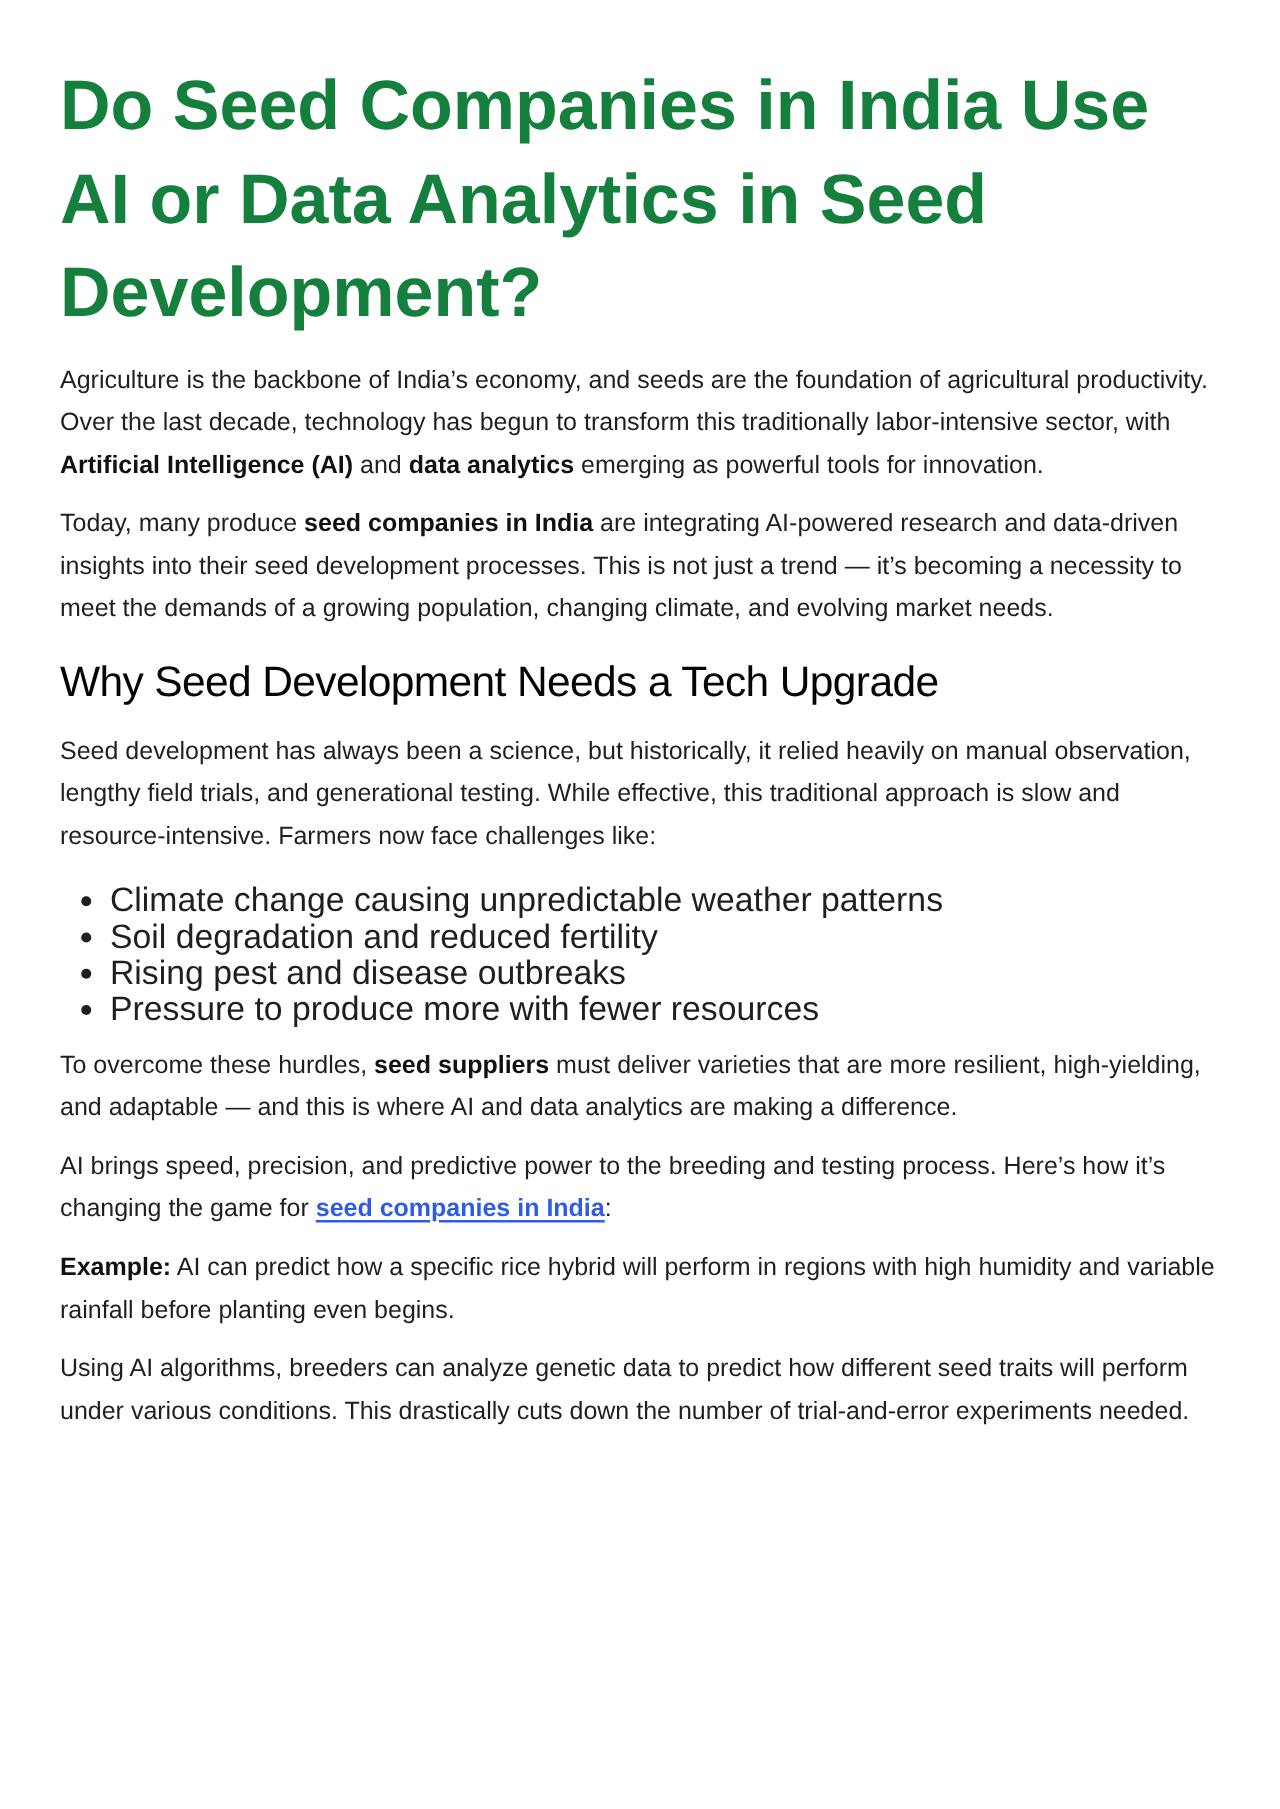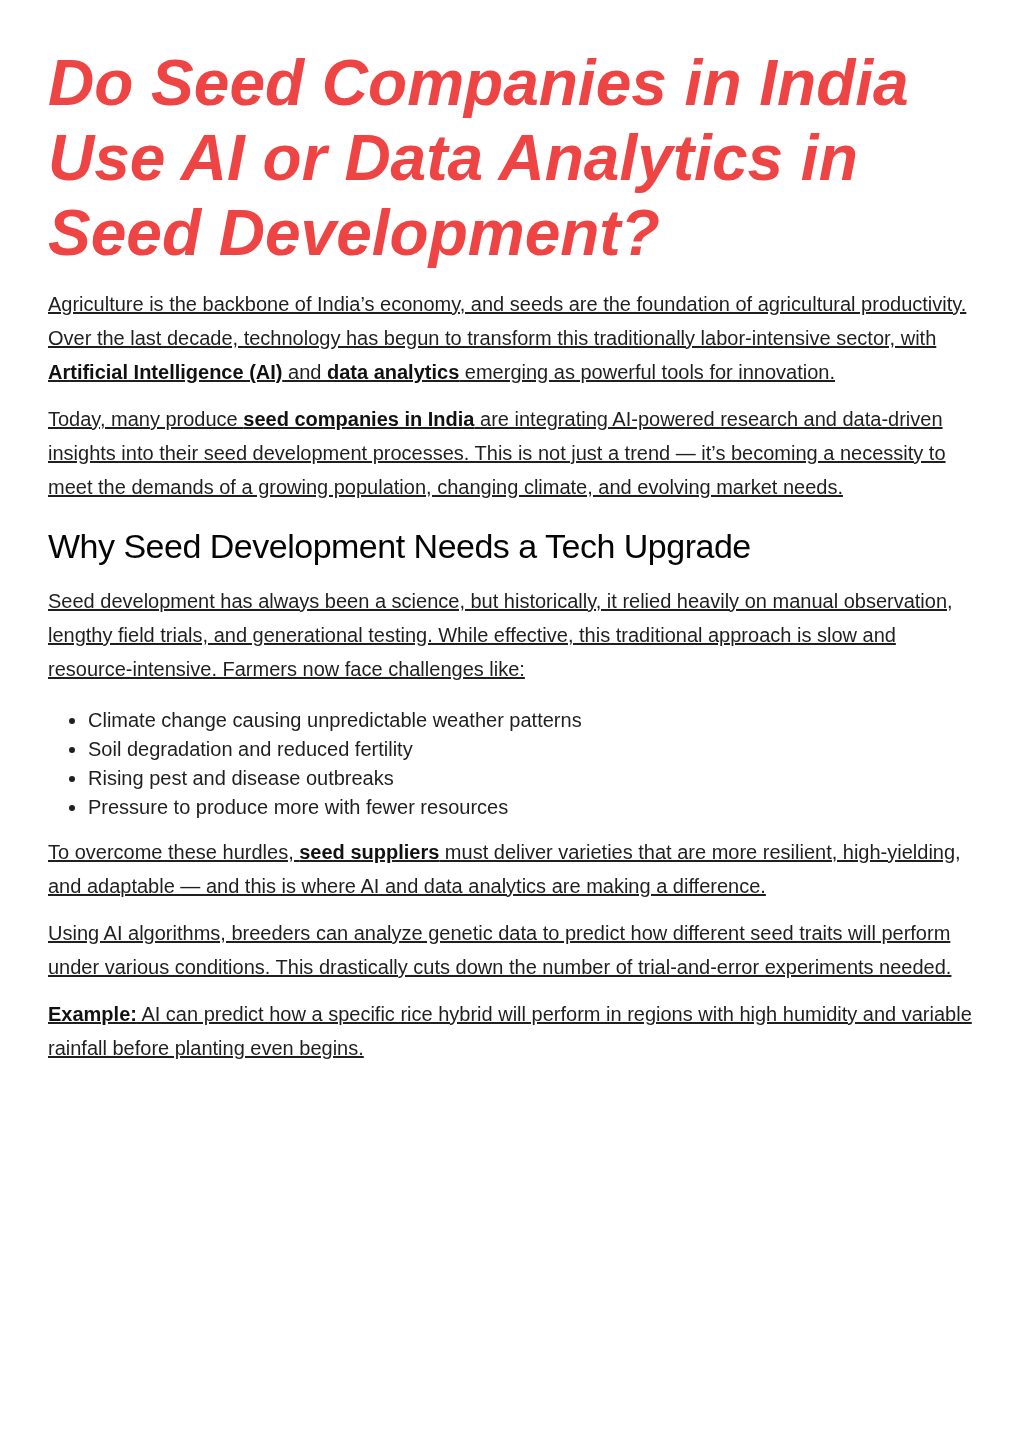--- a/index.html
+++ b/index.html
@@ -9,27 +9,26 @@
     min-height: 1447px;
     font-family: "Liberation Sans", sans-serif;
     color: #1f1f1f;
     -webkit-font-smoothing: antialiased;
   }
   .article {
     padding: 46px 48px 60px 48px;
     max-width: 1024px;
   }
   h1.page-title {
-    font-size: 64px;
+    font-size: 56px;
     line-height: 75px;
     font-weight: 700;
-    color: #ef4444;
+    color: #15803d;
     max-width: 880px;
     margin: 0 0 16px 0;
-    font-style: italic;
   }
   h2.section-heading {
     font-size: 34px;
     line-height: 48px;
     font-weight: 400;
     color: #050505;
     letter-spacing: -0.5px;
     margin: 18px 0 14px 0;
     white-space: nowrap;
   }
@@ -39,30 +38,29 @@
     font-weight: 700;
     color: #050505;
     margin: 16px 0 12px 0;
   }
   p.body-text {
     font-size: 20px;
     line-height: 34px;
     margin: 0 0 13px 0;
     max-width: 930px;
     color: #1f1f1f;
-    text-decoration: underline;
   }
   p.body-text strong { color: #111111; }
   ul.challenges {
     margin: 20px 0 13px 0;
     padding-left: 40px;
     max-width: 930px;
   }
   ul.challenges li {
-    font-size: 20px;
+    font-size: 27px;
     line-height: 29px;
     color: #1f1f1f;
   }
   a.link {
     color: #2e5ce5;
     font-weight: 700;
     text-decoration: underline;
     text-underline-offset: 3px;
     text-decoration-thickness: 2px;
     cursor: pointer;
@@ -86,19 +84,20 @@
   <ul class="challenges">
     <li>Climate change causing unpredictable weather patterns</li>
     <li>Soil degradation and reduced fertility</li>
     <li>Rising pest and disease outbreaks</li>
     <li>Pressure to produce more with fewer resources</li>
   </ul>
 
   <p class="body-text"><span>To overcome these hurdles, </span><strong>seed suppliers</strong><span> must deliver varieties that are more resilient, high-yielding, and adaptable — and this is where AI and data analytics are making a difference.</span></p>
 
 
+  <p class="body-text"><span>AI brings speed, precision, and predictive power to the breeding and testing process. Here’s how it’s changing the game for </span><a href="#" class="link">seed companies in India</a><span>:</span></p>
 
 
+  <p class="body-text"><strong>Example:</strong><span> AI can predict how a specific rice hybrid will perform in regions with high humidity and variable rainfall before planting even begins.</span></p>
+
   <p class="body-text"><span>Using AI algorithms, breeders can analyze genetic data to predict how different seed traits will perform under various conditions. This drastically cuts down the number of trial-and-error experiments needed.</span></p>
-
-  <p class="body-text"><strong>Example:</strong><span> AI can predict how a specific rice hybrid will perform in regions with high humidity and variable rainfall before planting even begins.</span></p>
 
 </main>
 
 </body></html>

